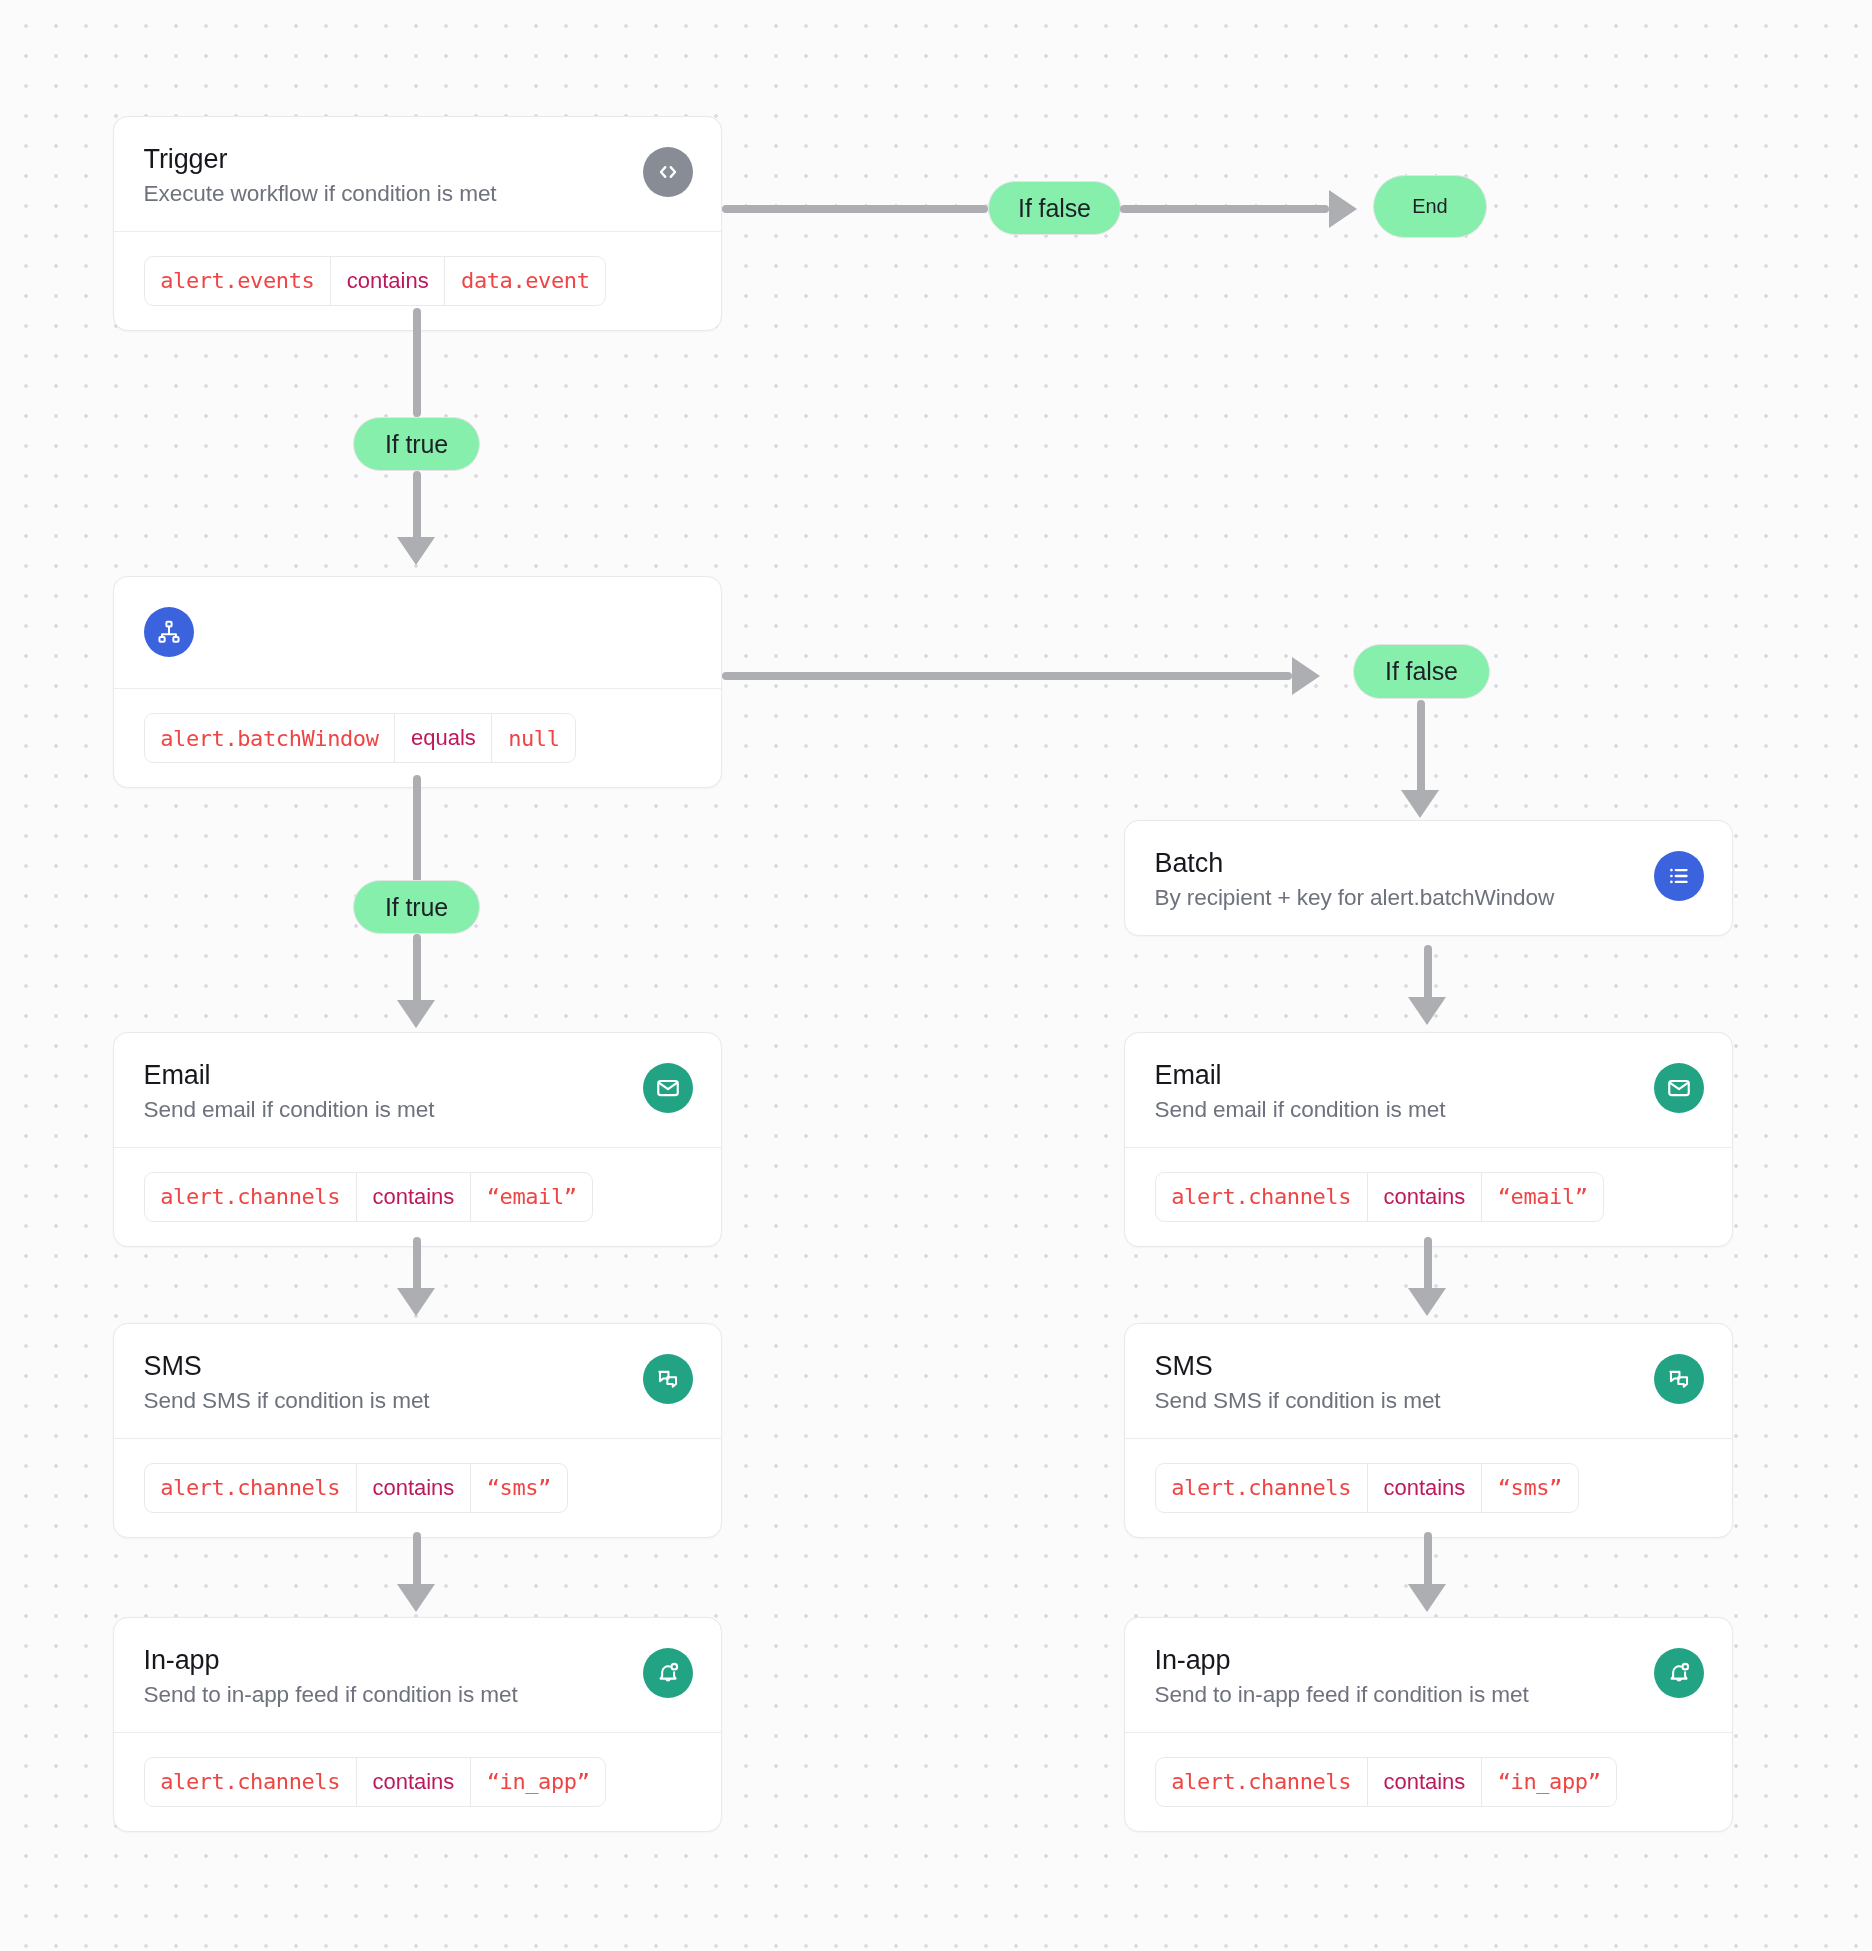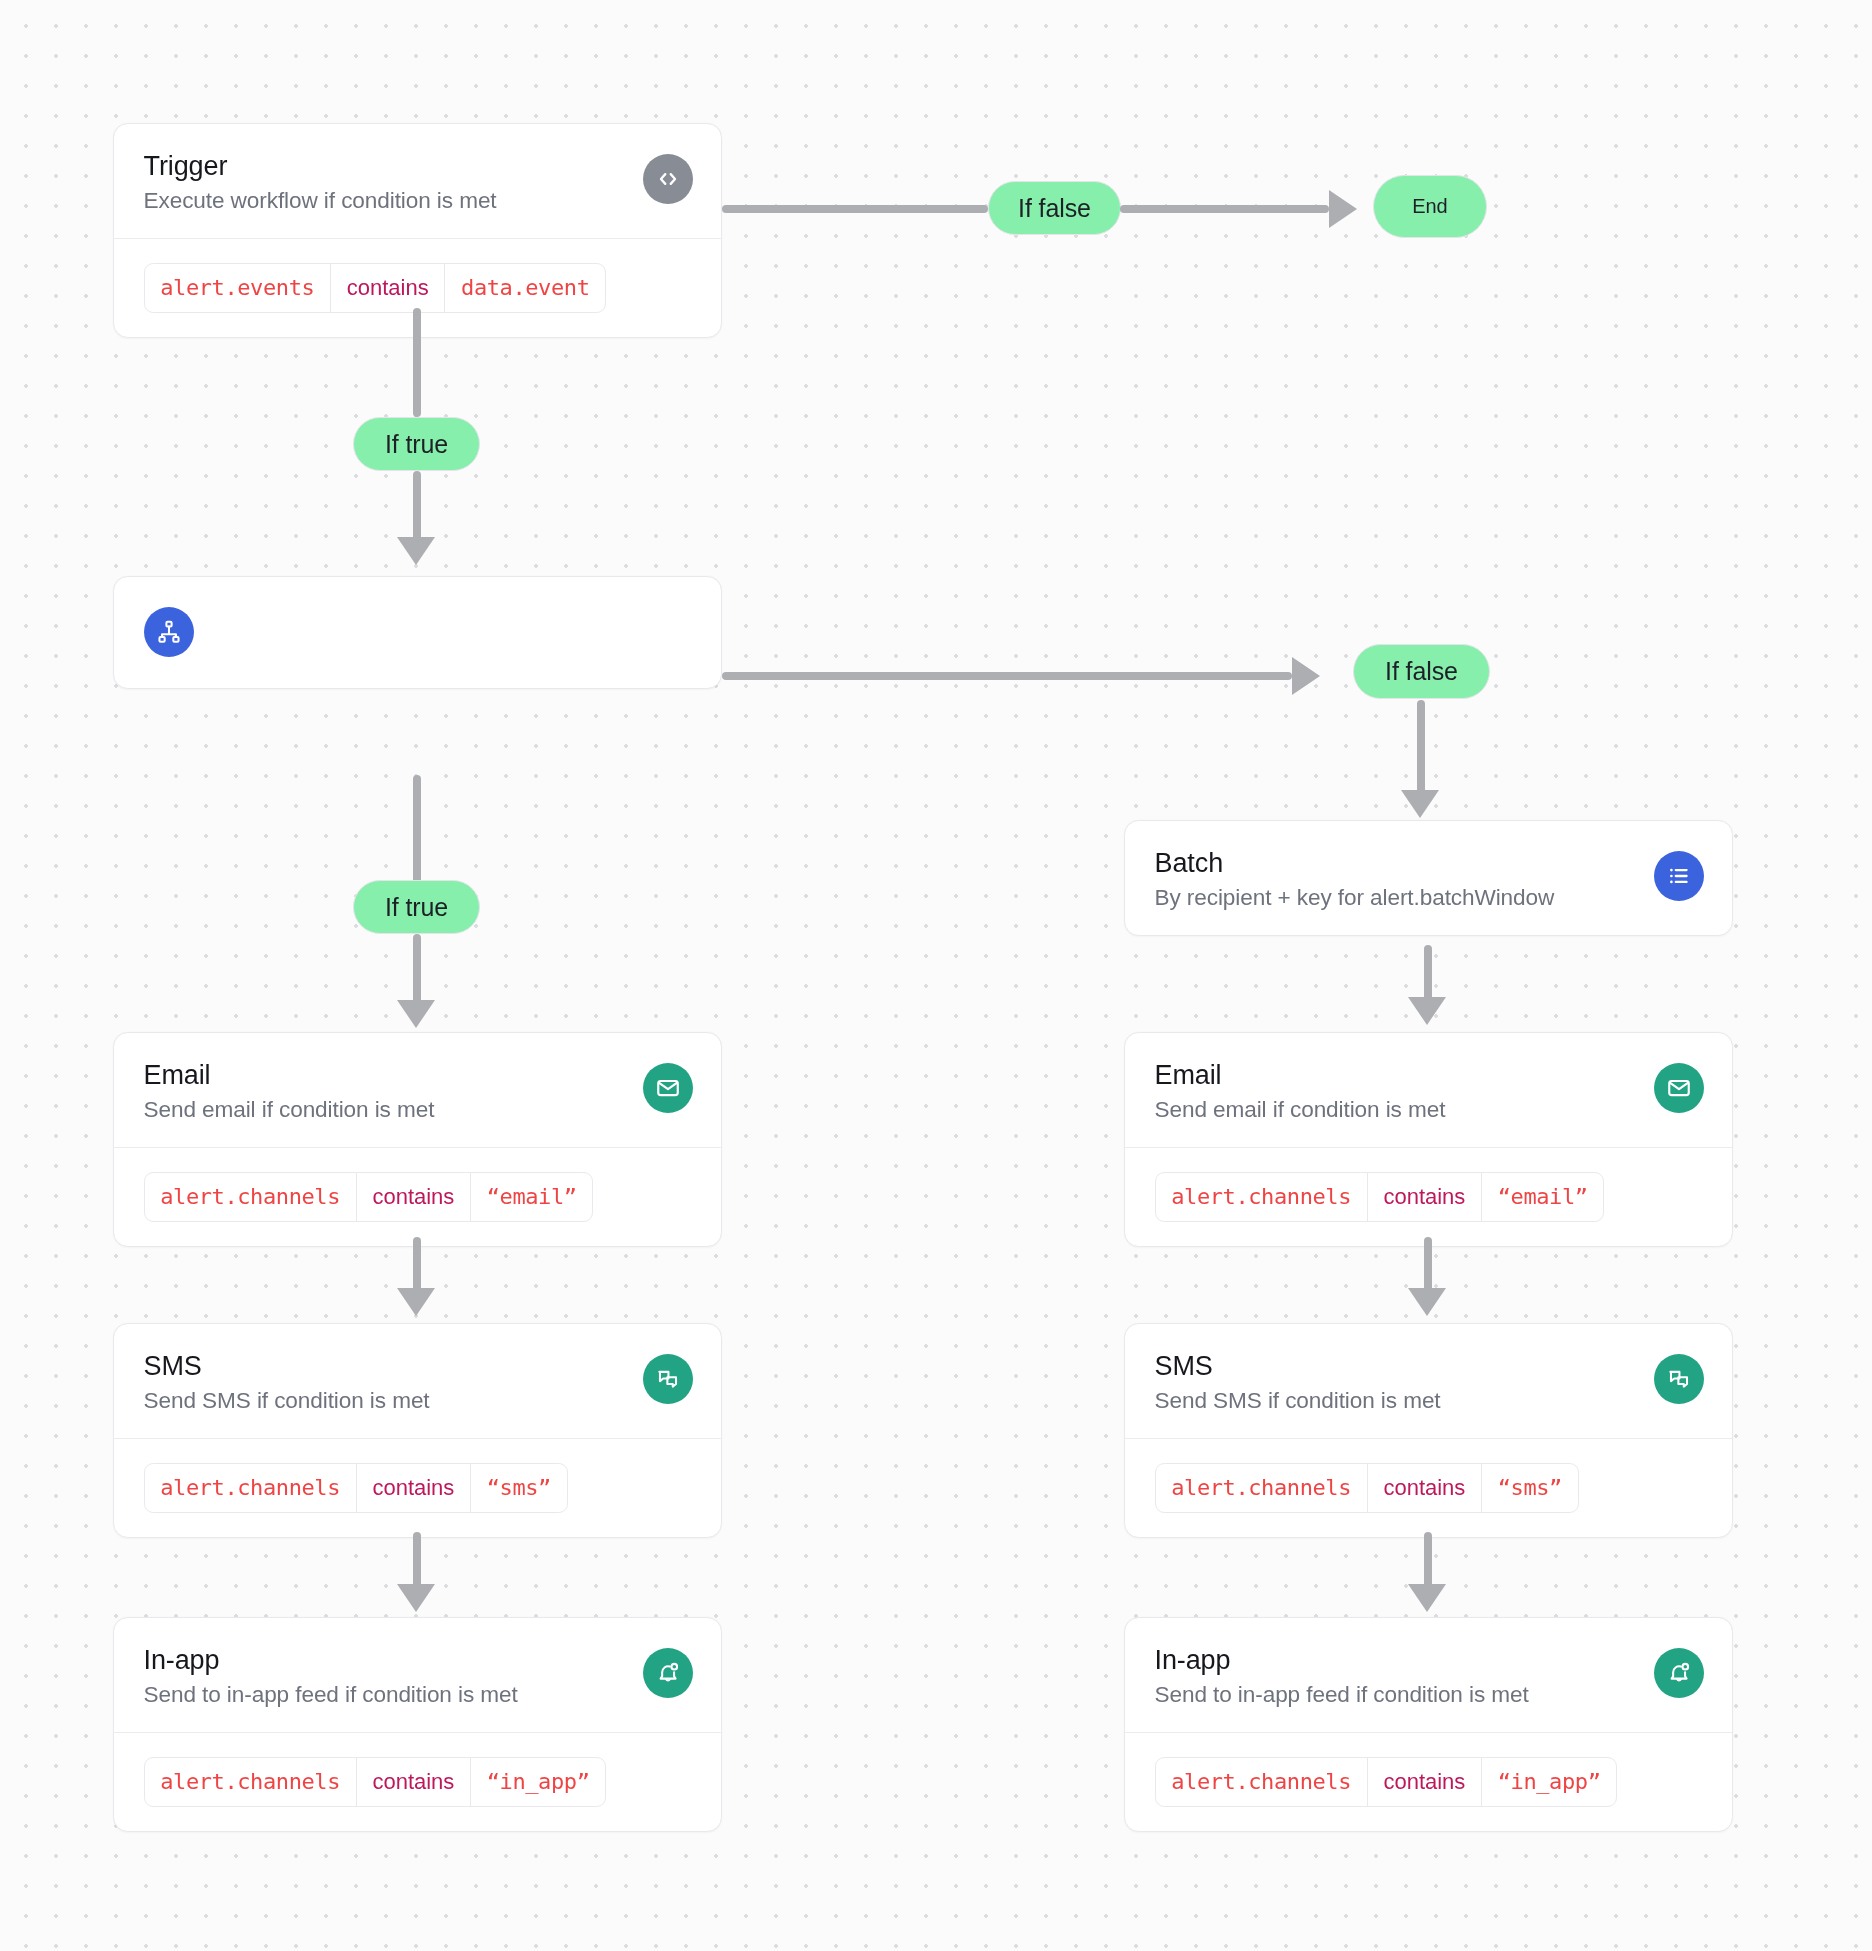--- a/index.html
+++ b/index.html
@@ -155,21 +155,21 @@
     border-top: 19.4px solid transparent;
     border-bottom: 19.4px solid transparent;
     border-left: 28px solid #adaeb2;
   }
 </style>
 </head>
 <body>
 
 <div id="canvas">
 
-  <div class="node" style="left:113px; top:123px;">
+  <div class="node" style="left:113px; top:116px;">
     <div class="node-head">
       <div class="node-head-text">
         <div class="node-title">Trigger</div>
         <div class="node-desc">Execute workflow if condition is met</div>
       </div>
       <div class="node-icon icon-gray">
         <svg width="26" height="26" viewBox="0 0 24 24" fill="none" stroke="#ffffff" stroke-width="2.1" stroke-linecap="round" stroke-linejoin="round">
           <polyline points="9.5,7.5 5.5,12 9.5,16.5"></polyline>
           <polyline points="14.5,7.5 18.5,12 14.5,16.5"></polyline>
         </svg>
@@ -197,20 +197,27 @@
 
   <div class="node" style="left:113px; top:576px;">
     <div class="node-head">
       <div class="node-icon icon-blue">
         <svg width="26" height="26" viewBox="0 0 24 24" fill="none" stroke="#ffffff" stroke-width="1.9" stroke-linecap="round" stroke-linejoin="round">
           <rect x="9.6" y="2.6" width="4.8" height="4.4" rx="1"></rect>
           <rect x="3.2" y="16.6" width="4.8" height="4.4" rx="1"></rect>
           <rect x="16" y="16.6" width="4.8" height="4.4" rx="1"></rect>
           <path d="M12 7v4.6M5.6 16.6v-2.6h12.8v2.6M12 11.6v2.4"></path>
         </svg>
+      </div>
+    </div>
+    <div class="node-body">
+      <div class="cond">
+        <span class="c-field">alert.batchWindow</span>
+        <span class="c-op">equals</span>
+        <span class="c-value">null</span>
       </div>
     </div>
   </div>
 
   <div class="line-h" style="left:722px; top:672px; width:570px;"></div>
   <div class="arrow-right" style="left:1292px; top:657px;"></div>
   <div class="pill" style="left:1353px; top:644px; width:137px; height:55px;">If false</div>
 
   <div class="line-v" style="left:1417px; top:700px; height:100px;"></div>
   <div class="arrow-down" style="left:1401px; top:790px;"></div>

